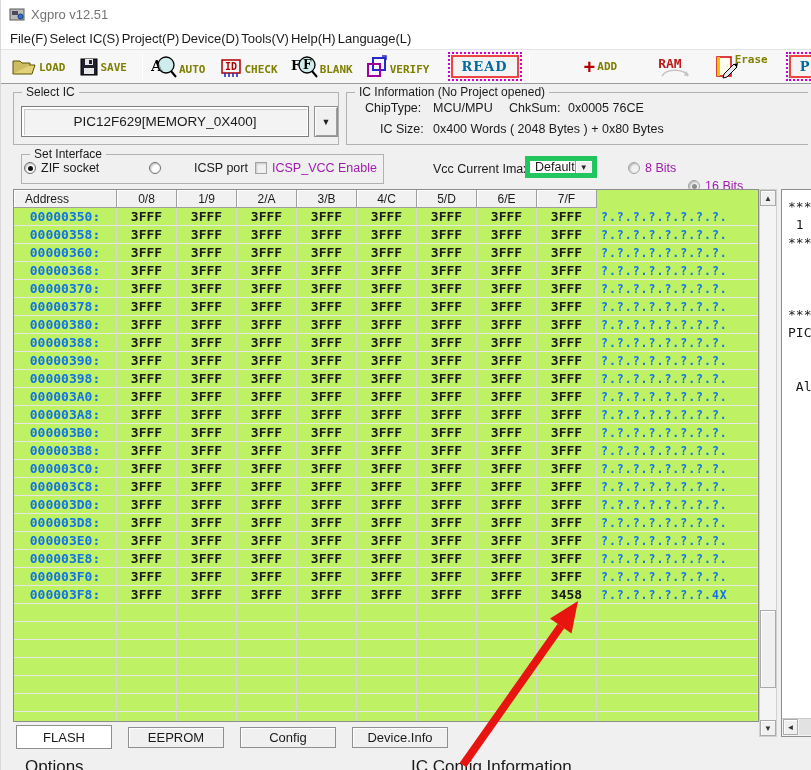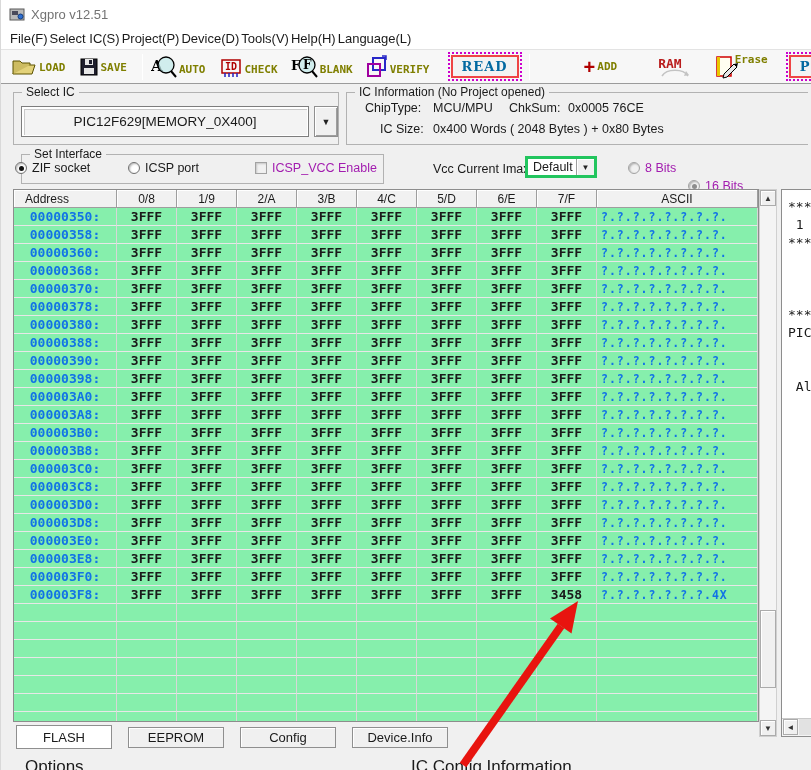--- a/index.html
+++ b/index.html
@@ -44,26 +44,26 @@
     border:1px solid #6f6f6f;box-shadow:inset 1px 1px 2px rgba(0,0,0,.28);vertical-align:-2px;box-sizing:border-box;position:relative;}
   .radio.checked::after{content:"";position:absolute;left:2.5px;top:2.5px;width:5px;height:5px;border-radius:50%;background:#111;}
   .radio.disabled{background:#f1f1f1;border-color:#a2a2a2;}
   .radio.disabled.checked::after{background:#8d8d8d;}
   .checkbox{display:inline-block;width:12px;height:12px;background:#f1f1f1;border:1px solid #a2a2a2;
     box-shadow:inset 1px 1px 2px rgba(0,0,0,.18);vertical-align:-2px;box-sizing:border-box;}
   .ctl-label{font-size:12.5px;margin-left:5px;}
   .ctl-label.disabled, .disabled-text{color:#a21caf;}
   .ctl{position:absolute;display:flex;align-items:center;}
   .smallcombo{position:absolute;left:524px;top:156px;width:72px;height:22px;background:#fff;
-    border:3px solid #22c55e;display:flex;align-items:center;box-sizing:border-box;font-size:12.5px;}
+    border:5px solid #22c55e;display:flex;align-items:center;box-sizing:border-box;font-size:12.5px;}
   .smallcombo .val{flex:1;padding-left:5px;}
   .smallcombo .arrow{width:17px;height:100%;background:#f0f0f0;border-left:1px solid #9e9e9e;
     box-shadow:inset 1px 1px 0 #fff;display:flex;align-items:center;justify-content:center;font-size:8px;color:#222;}
   
-  .hexgrid{position:absolute;left:12px;top:189px;width:746px;height:533px;background:#86efac;
+  .hexgrid{position:absolute;left:12px;top:189px;width:746px;height:533px;background:#bef264;
     border:1px solid #8d8d8d;box-sizing:border-box;overflow:hidden;}
   .thead,.trow{display:grid;grid-template-columns:103px repeat(8,60px) 1fr;height:18px;}
   .hcell{background:#f1f1f1;border-right:1px solid #9e9e9e;border-bottom:1px solid #9e9e9e;
     box-shadow:inset 1px 1px 0 #ffffff;font-size:12px;display:flex;align-items:center;justify-content:center;box-sizing:border-box;}
   .hcell.addr{justify-content:flex-start;padding-left:11px;}
   .tcell{border-right:1px solid #d7d7d7;border-bottom:1px solid #e7e7e7;box-sizing:border-box;
     font:bold 13px "DejaVu Sans Mono",monospace;display:flex;align-items:center;justify-content:center;overflow:hidden;}
   .c-addr{color:#1273e6;}
   .c-ascii{color:#1273e6;font-size:11.5px;justify-content:flex-start;padding-left:4px;letter-spacing:1px;}
   
@@ -213,25 +213,25 @@
 <span class="infotext" style="left:364px;top:101px;">ChipType:</span>
 <span class="infotext" style="left:432px;top:101px;">MCU/MPU</span>
 <span class="infotext" style="left:508px;top:101px;">ChkSum:</span>
 <span class="infotext" style="left:567px;top:101px;">0x0005 76CE</span>
 <span class="infotext" style="left:379px;top:122px;">IC Size:</span>
 <span class="infotext" style="left:432px;top:122px;">0x400 Words ( 2048 Bytes ) + 0x80 Bytes</span>
 
 <div class="groupbox" style="left:20px;top:154px;width:363px;height:30px;">
   <span class="gb-label">Set Interface</span>
 </div>
-<div class="ctl" style="left:14px;top:161px;">
+<div class="ctl" style="left:23px;top:161px;">
   <span class="radio checked"></span>
   <span class="ctl-label">ZIF socket</span>
 </div>
-<div class="ctl" style="left:127px;top:161px;">
+<div class="ctl" style="left:148px;top:161px;gap:28px;">
   <span class="radio"></span>
   <span class="ctl-label">ICSP port</span>
 </div>
 <div class="ctl" style="left:254px;top:161px;">
   <span class="checkbox"></span>
   <span class="ctl-label disabled">ICSP_VCC Enable</span>
 </div>
 <span class="infotext" style="left:432px;top:162px;">Vcc Current Imax:</span>
 <div class="smallcombo">
   <span class="val">Default</span>
@@ -252,21 +252,20 @@
   <div class="thead" id="table-header">
       <div class="hcell addr">Address</div>
       <div class="hcell">0/8</div>
       <div class="hcell">1/9</div>
       <div class="hcell">2/A</div>
       <div class="hcell">3/B</div>
       <div class="hcell">4/C</div>
       <div class="hcell">5/D</div>
       <div class="hcell">6/E</div>
       <div class="hcell">7/F</div>
-      <div class="hcell">ASCII</div>
     </div>
   <div id="table-body">
       <div class="trow">
         <div class="tcell c-addr">00000350:</div>
         <div class="tcell c-val">3FFF</div>
         <div class="tcell c-val">3FFF</div>
         <div class="tcell c-val">3FFF</div>
         <div class="tcell c-val">3FFF</div>
         <div class="tcell c-val">3FFF</div>
         <div class="tcell c-val">3FFF</div>

